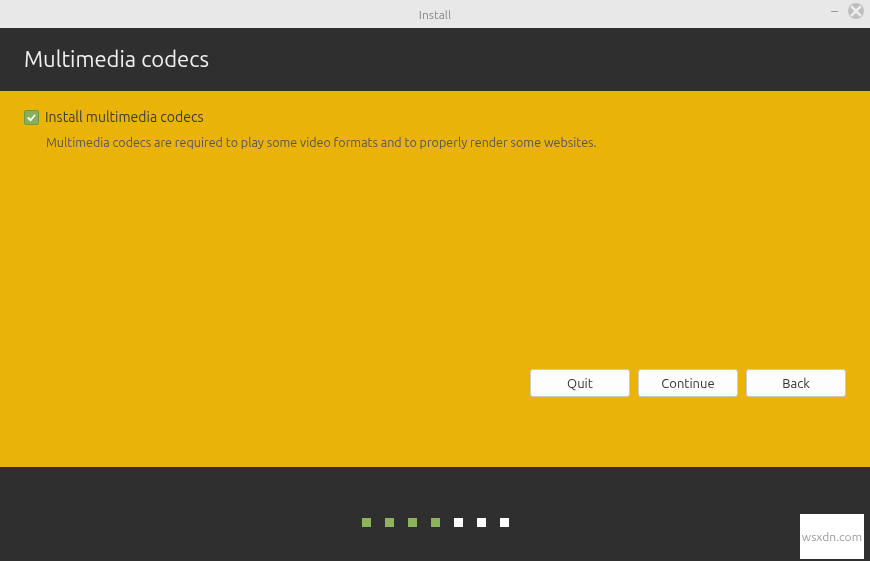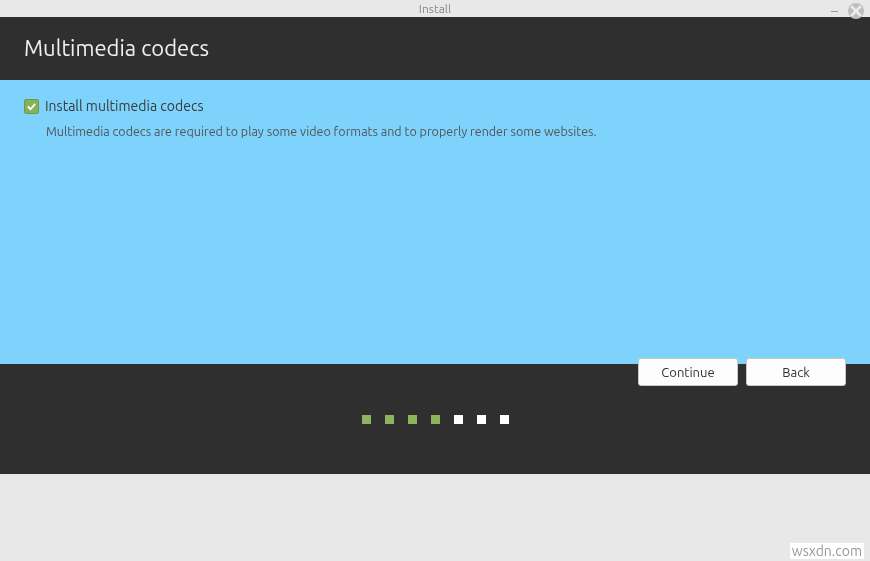--- a/index.html
+++ b/index.html
@@ -5,21 +5,21 @@
     * { box-sizing: border-box; margin: 0; padding: 0; }
     body {
       font-family: "Ubuntu", "Noto Sans", "Segoe UI", sans-serif;
       background: #e8e8e8;
       width: 870px;
       height: 561px;
       overflow: hidden;
       position: relative;
     }
     .titlebar {
-      height: 17px;
+      height: 28px;
       background: #e8e8e8;
       display: flex;
       align-items: center;
       justify-content: center;
       position: relative;
       font-size: 12px;
       color: #888;
     }
     .titlebar-title { color: #888; }
     .titlebar-controls {
@@ -39,23 +39,23 @@
       color: #fff; font-size: 11px; line-height:1;
     }
     .header {
       background: #2f2f2f;
       color: #f0f0f0;
       padding: 18px 36px 20px 24px;
       font-size: 22px;
       font-weight: 400;
     }
     .content {
-      background: #7dd3fc;
+      background: #eab308;
       padding: 18px 24px 16px 24px;
-      height: 284px;
+      height: 376px;
       color: #3a3a3a;
     }
     .check-row {
       display: flex;
       align-items: center;
       gap: 6px;
       font-size: 14px;
       color: #3a3a3a;
     }
     .checkbox {
@@ -99,24 +99,24 @@
     }
     .dot {
       width: 9px; height: 9px;
     }
     .dot.done { background: #8db35e; }
     .dot.current { background: #ffffff; }
     .dot.future { background: #ffffff; }
     .watermark {
       position: absolute;
       bottom: 2px; right: 6px;
-      font-size: 14px;
+      font-size: 12px;
       color: #999;
       background: #fff;
-      padding: 0 2px;
+      padding: 16px 2px;
     }
   </style>
 </head>
 <body>
 
 <div class="titlebar">
   <span class="titlebar-title">Install</span>
   <div class="titlebar-controls">
     <span class="min-icon">–</span>
     <span class="close-icon">
@@ -137,20 +137,21 @@
     <span class="checkbox">
       <svg viewBox="0 0 12 12">
           <polyline points="2,6 5,9 10,3" fill="none" stroke="#fff" stroke-width="2"></polyline>
         </svg>
     </span>
     <span>Install multimedia codecs</span>
   </div>
   <div class="desc">Multimedia codecs are required to play some video formats and to properly render some websites.</div>
 
   <div class="button-row">
+    <div class="btn">Quit</div>
     <div class="btn">Continue</div>
     <div class="btn">Back</div>
   </div>
 </div>
 
 <div class="footer">
   <span class="dot done"></span>
   <span class="dot done"></span>
   <span class="dot done"></span>
   <span class="dot done"></span>

